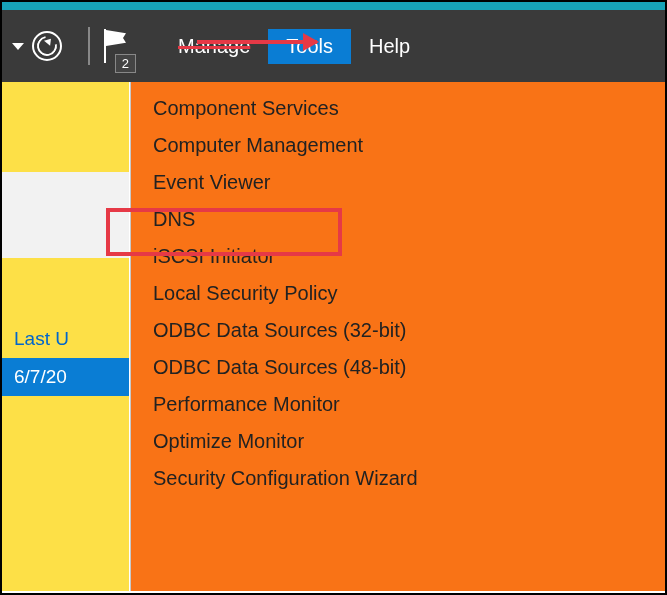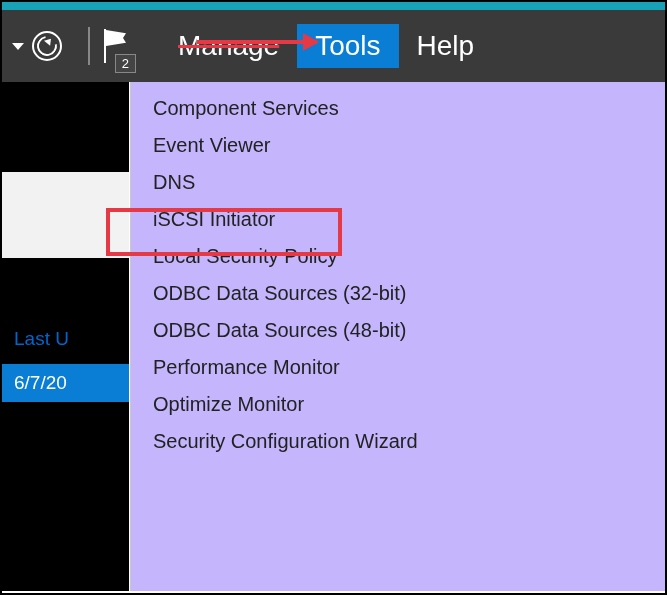--- a/index.html
+++ b/index.html
@@ -96,21 +96,21 @@
       font-size: 13px;
       padding: 1px 6px;
       border: 1px solid #888;
     }
     .menu-items {
       display: flex;
       align-items: center;
       gap: 0;
     }
     .menu-item {
-      font-size: 28px;
+      font-size: 20px;
       padding: 6px 18px;
       cursor: pointer;
       position: relative;
     }
     .menu-item.striked {
       text-decoration: line-through;
       text-decoration-color: #e63946;
       text-decoration-thickness: 3px;
     }
     .menu-item.active {
@@ -134,21 +134,21 @@
       border-left: 16px solid #e63946;
       border-top: 9px solid transparent;
       border-bottom: 9px solid transparent;
     }
     .content {
       display: flex;
       height: calc(100% - 80px - 2px);
     }
     .left-col {
       width: 128px;
-      background: #000000;
+      background: #fde047;
       border-right: 1px solid #fff;
       position: relative;
       padding-top: 90px;
     }
     .left-col .gray-row {
       height: 86px;
       background: #f2f2f2;
       width: 100%;
       margin-bottom: 62px;
     }
@@ -162,21 +162,21 @@
     .left-entry.sel {
       background: #0a7dd4;
       color: #fff;
     }
     .vsep {
       width: 1px;
       background: #c8c8c8;
     }
     .dropdown {
       flex: 1;
-      background: #c4b5fd;
+      background: #f97316;
       padding: 8px 0;
     }
     .drop-item {
       font-size: 20px;
       color: #222;
       padding: 7px 22px;
       cursor: pointer;
       white-space: nowrap;
     }
     .red-box {
@@ -209,25 +209,26 @@
     <div class="menu-item">Help</div>
   </div>
 </div>
 
 <div class="arrow-red"></div>
 
 <div class="content">
   <div class="left-col">
     <div class="gray-row"></div>
     <div class="left-entry link">Last U</div>
-    <div class="left-entry sel" style="margin-top:6px">6/7/20</div>
+    <div class="left-entry sel" style="">6/7/20</div>
   </div>
   <div class="vsep"></div>
   <div class="dropdown">
     <div class="drop-item">Component Services</div>
+    <div class="drop-item">Computer Management</div>
     <div class="drop-item">Event Viewer</div>
     <div class="drop-item">DNS</div>
     <div class="drop-item">iSCSI Initiator</div>
     <div class="drop-item">Local Security Policy</div>
     <div class="drop-item">ODBC Data Sources (32-bit)</div>
     <div class="drop-item">ODBC Data Sources (48-bit)</div>
     <div class="drop-item">Performance Monitor</div>
     <div class="drop-item">Optimize Monitor</div>
     <div class="drop-item">Security Configuration Wizard</div>
   </div>

